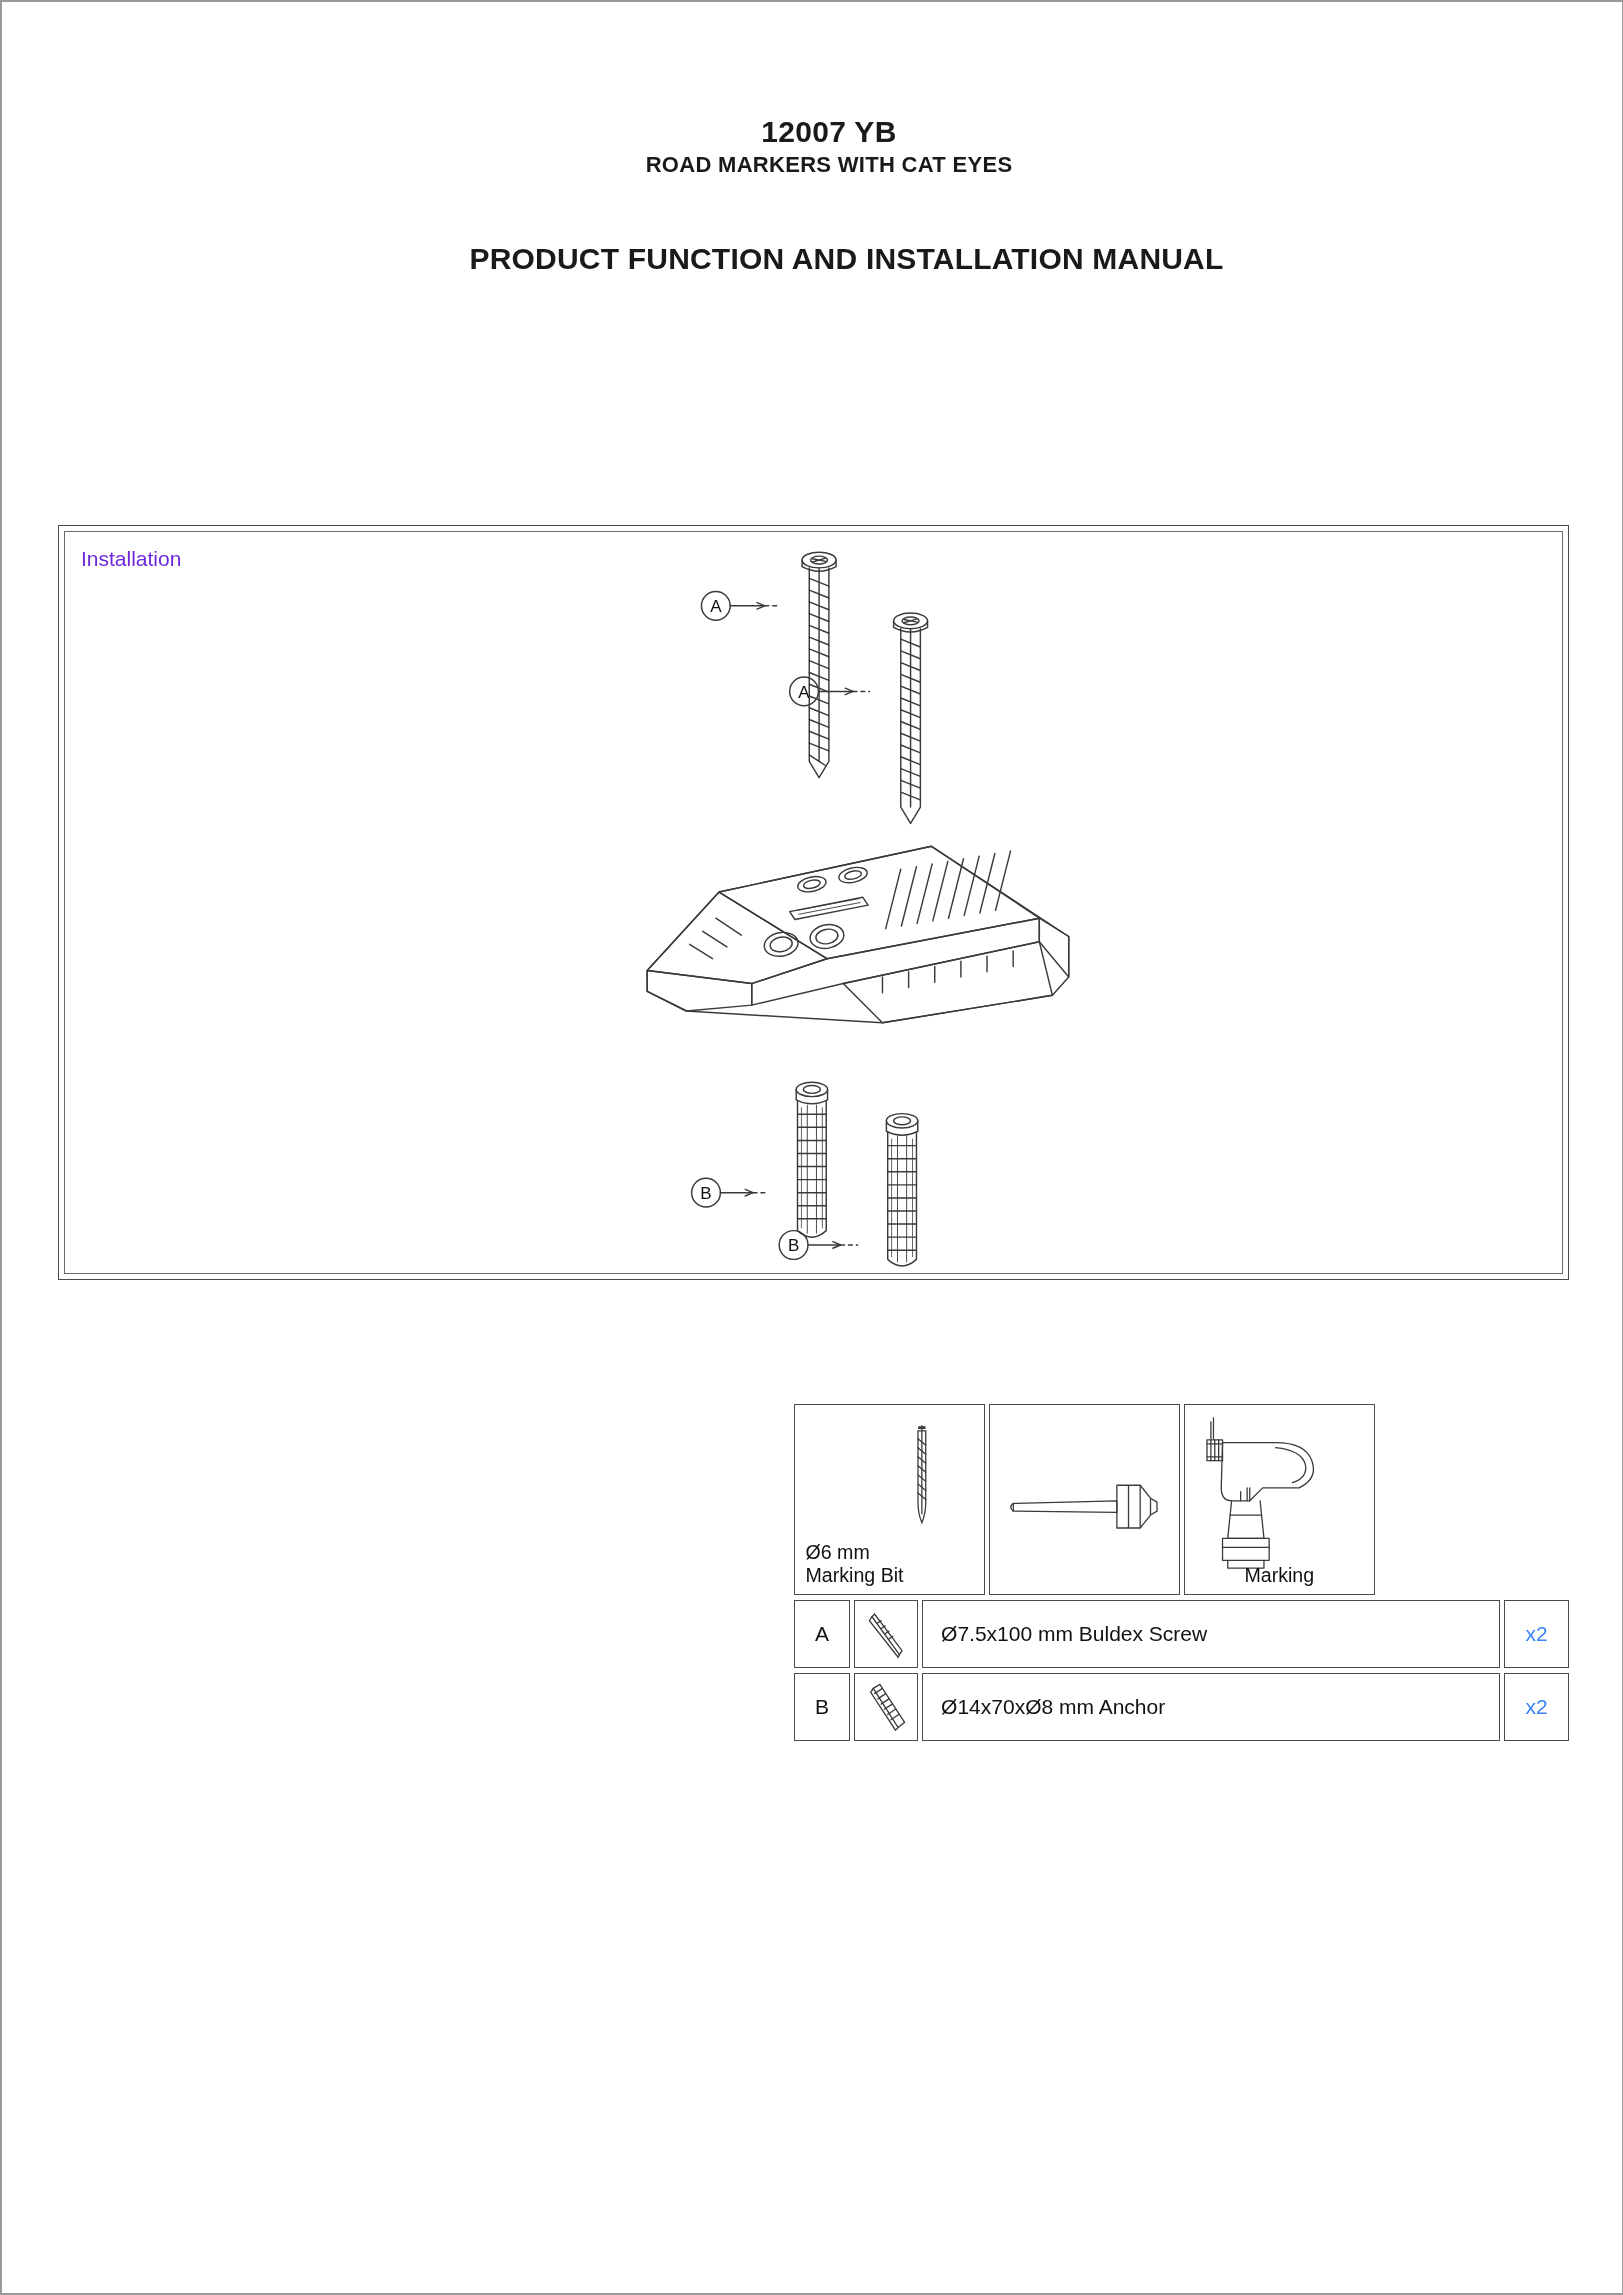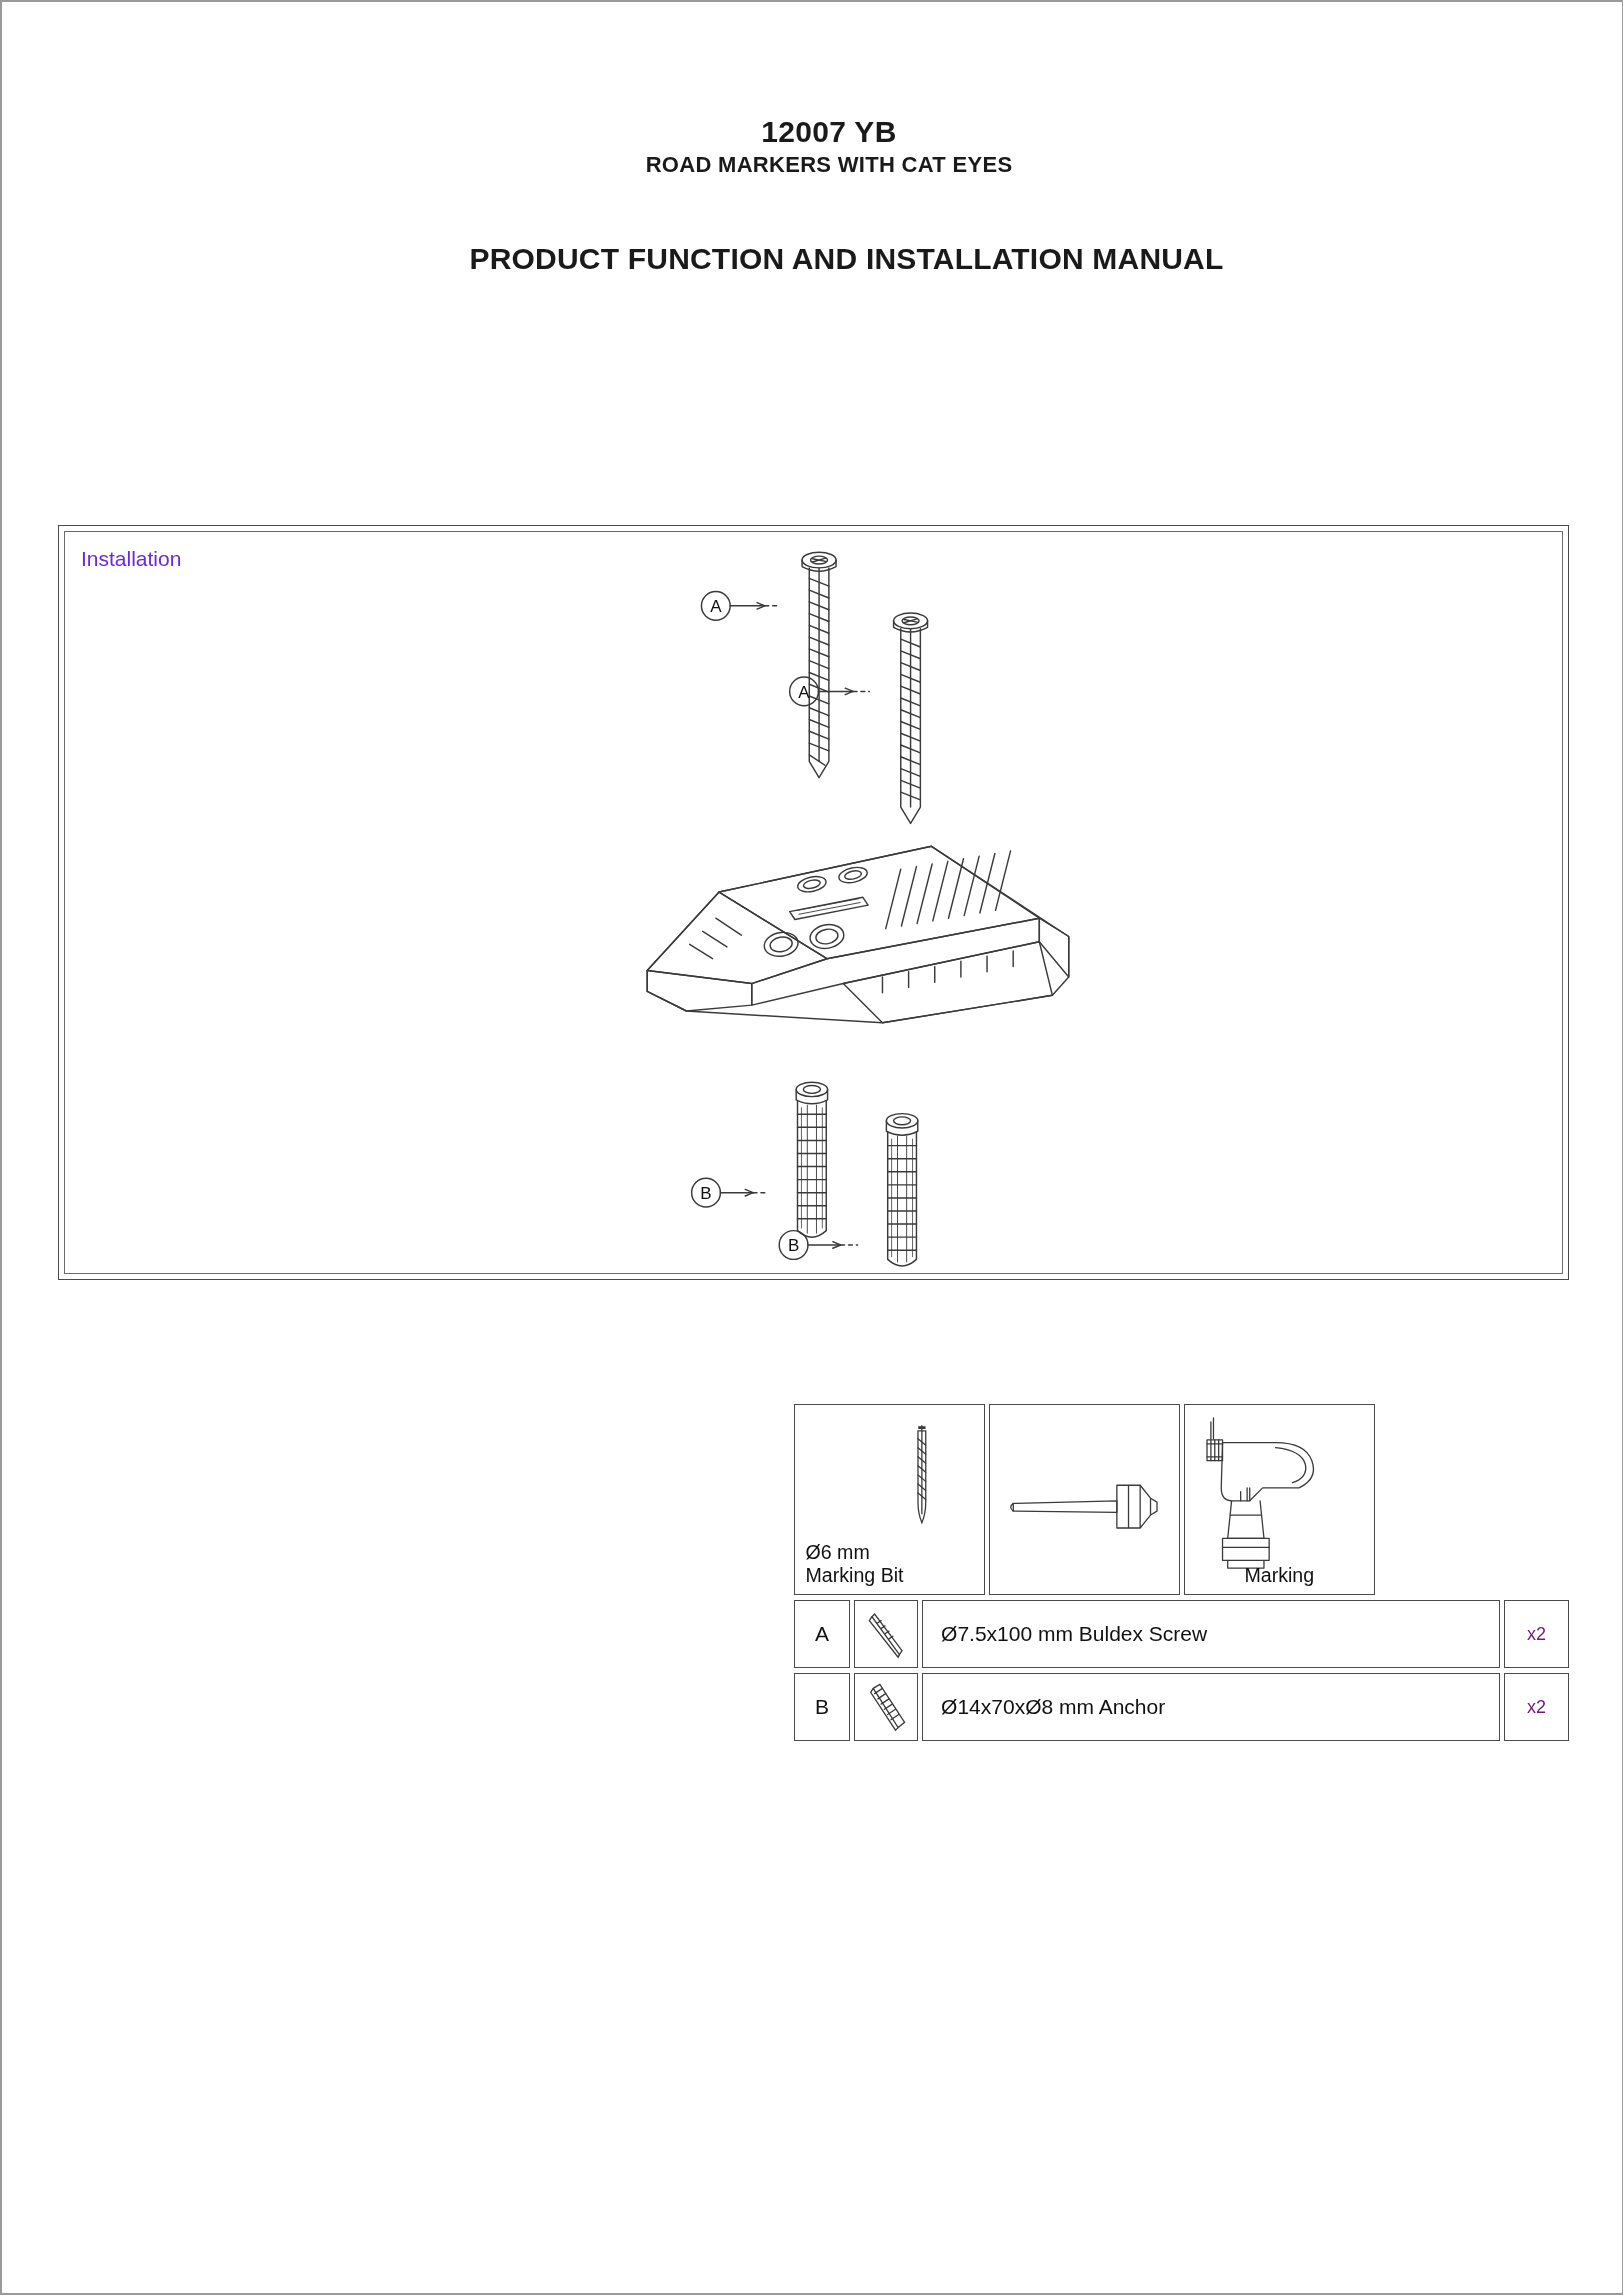--- a/index.html
+++ b/index.html
@@ -163,22 +163,22 @@
     color: #111;
   }
   .part-qty {
     border: 1.3px solid #4a4a4a;
     box-sizing: border-box;
     width: 65px;
     height: 68px;
     display: flex;
     align-items: center;
     justify-content: center;
-    font-size: 18px;
-    color: #701a75;
+    font-size: 21px;
+    color: #3b82f6;
   }
   .callout-text {
     font-size: 26px;
     fill: #111;
     font-family: "Liberation Sans", sans-serif;
   }
 </style>
 </head>
 <body>
 

